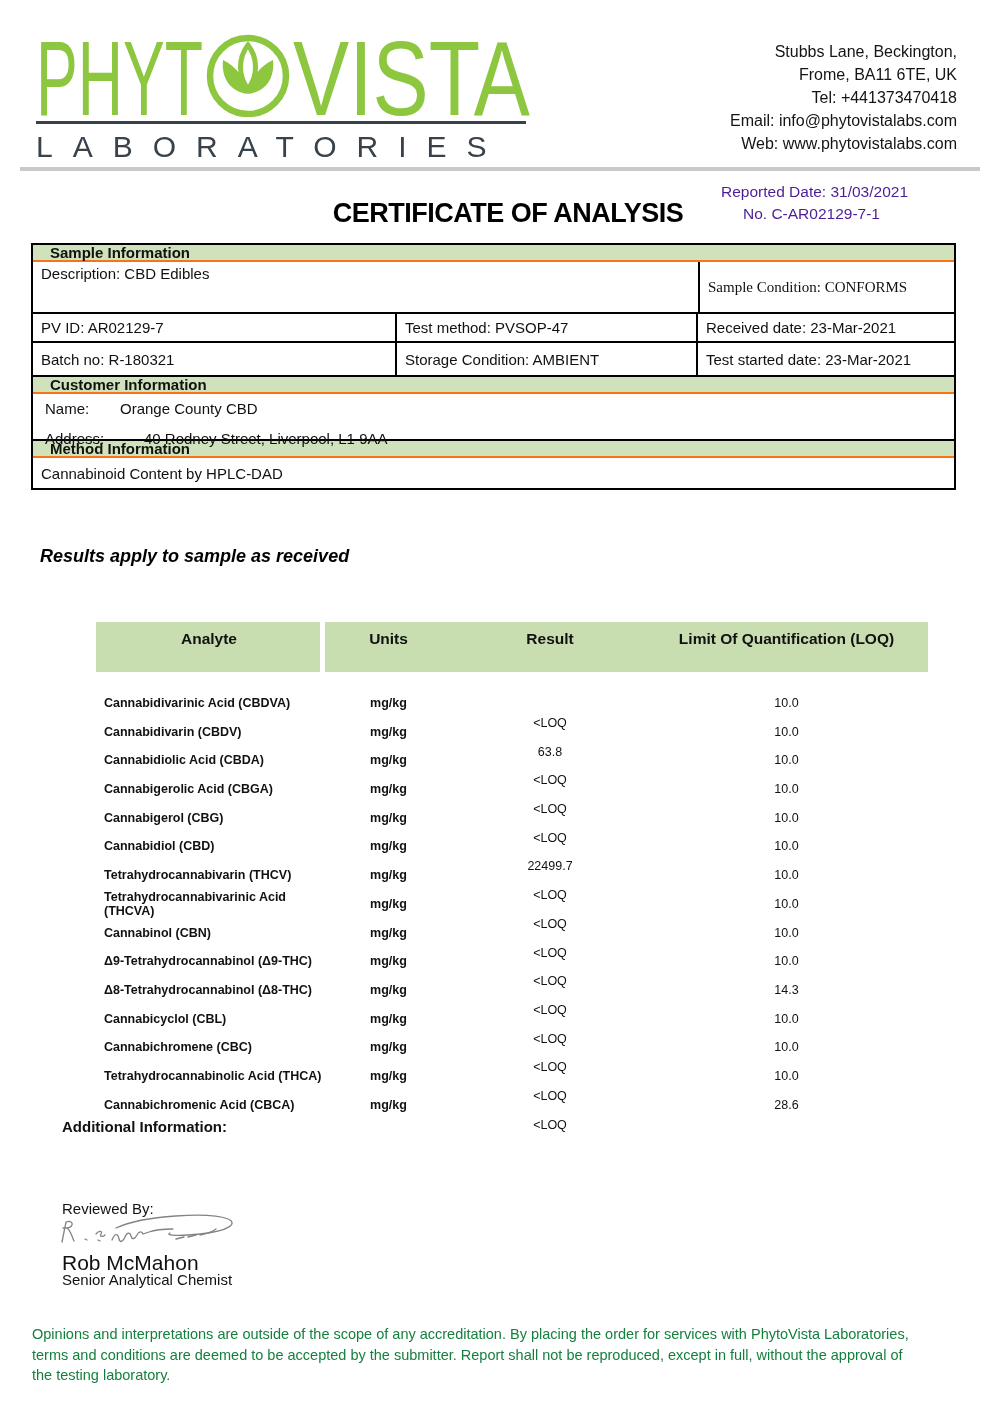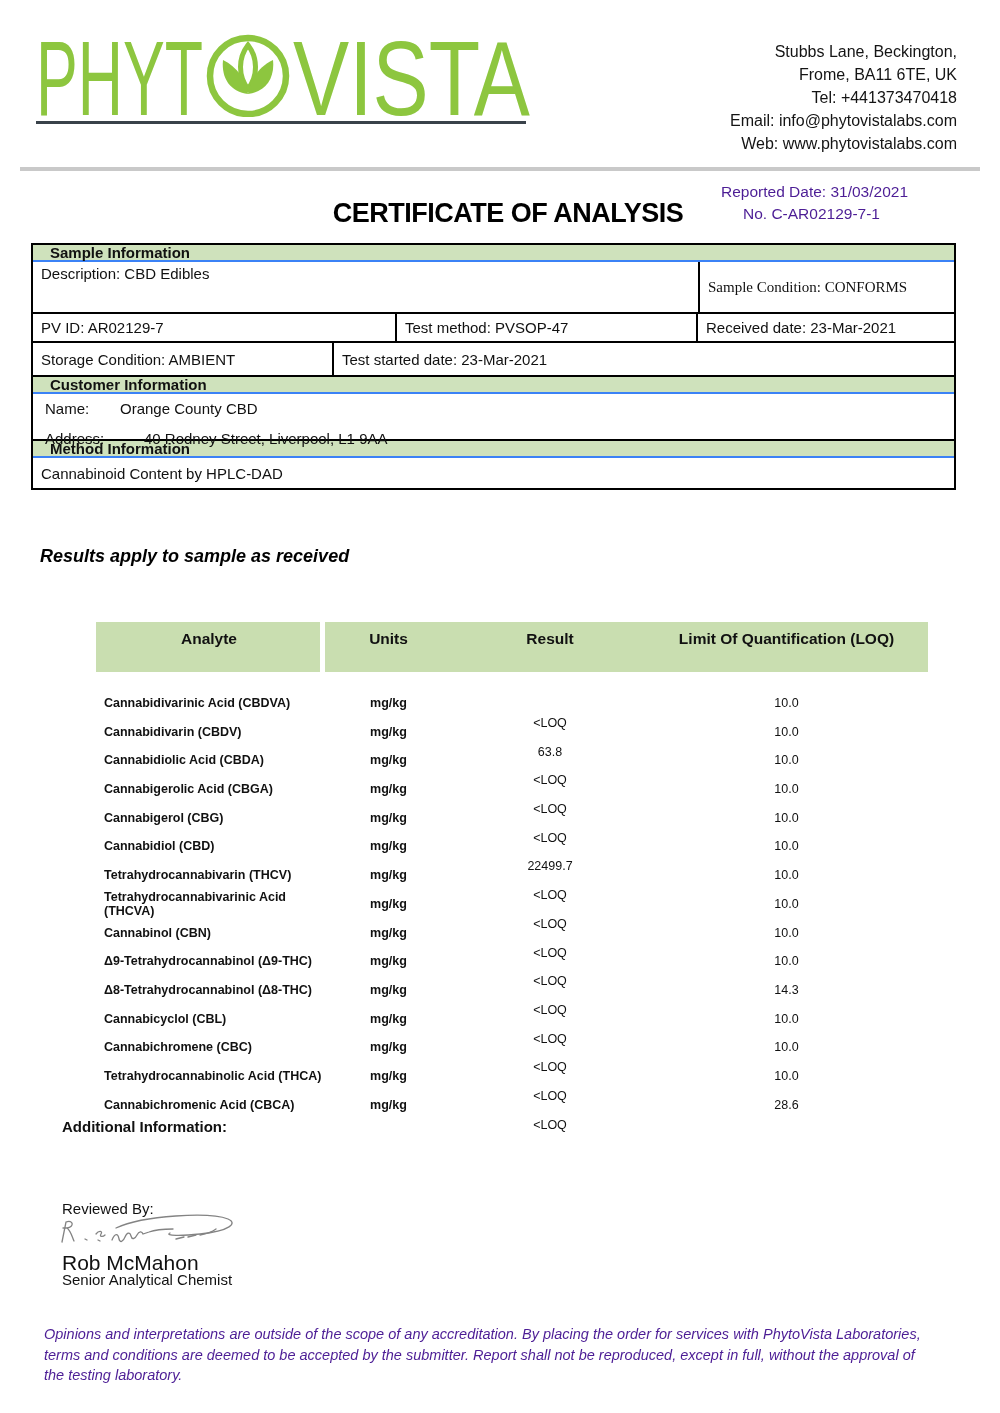--- a/index.html
+++ b/index.html
@@ -17,21 +17,21 @@
 
   .hr-light { position:absolute; left:20px; top:167px; width:960px; height:4px; background:#c9c9c9; }
 
   .reported-block { position:absolute; right:92px; top:181px; text-align:center; font-size:15.5px; line-height:22px; color:#4c1d95; }
   .report-no { padding-right:6px; }
 
   .coa-title { position:absolute; left:298px; top:198px; width:420px; text-align:center; font-size:27px; font-weight:bold; letter-spacing:-0.5px; color:#000; white-space:nowrap; }
 
   
   .info-table { position:absolute; left:31px; top:243px; width:925px; border:2px solid #000; background:#fff; font-size:15px; }
-  .sec-bar { height:17px; background:#cfe2bc; border-bottom:2px solid #3b82f6; font-weight:bold; font-size:15px; line-height:16px; padding-left:17px; }
+  .sec-bar { height:17px; background:#cfe2bc; border-bottom:2px solid #f97316; font-weight:bold; font-size:15px; line-height:16px; padding-left:17px; }
   .row { display:flex; border-bottom:2px solid #000; }
   .row:last-child { border-bottom:none; }
   .desc-row { height:52px; }
   .desc-cell { width:667px; border-right:2px solid #000; padding:3px 8px; }
   .cond-cell { flex:1; display:flex; align-items:center; padding-left:8px;font-family:Liberation Serif, serif; }
   .pv-row { height:29px; }
   .batch-row { height:34px; }
   .cell-a { width:364px; border-right:2px solid #000; display:flex; align-items:center; padding-left:8px; }
   .cell-b { width:301px; border-right:2px solid #000; display:flex; align-items:center; padding-left:8px; }
   .cell-c { flex:1; display:flex; align-items:center; padding-left:8px; }
@@ -57,39 +57,40 @@
   .rt-row .result { text-align:center;margin-top:40px; }
   .rt-row .loq { text-align:center; }
 
   
   .additional-info { position:absolute; left:62px; top:1118px; font-size:15px; font-weight:bold; }
   .reviewed-by { position:absolute; left:62px; top:1200px; font-size:15px; }
   .signature-svg { position:absolute; left:52px; top:1212px; }
   .reviewer-name { position:absolute; left:62px; top:1251px; font-size:21px; }
   .reviewer-title { position:absolute; left:62px; top:1271px; font-size:15px; }
 
-  .footer { position:absolute; left:44px; top:1324px; width:880px; font-size:14.5px; line-height:20.5px; color:#4c1d95;font-style:italic; }
+  .footer { position:absolute; left:32px; top:1324px; width:880px; font-size:14.5px; line-height:20.5px; color:#15803d; }
 </style>
 </head>
 <body>
 
 <div class="page">
 
   <div class="logo-block">
     <svg class="logo-svg" width="494" height="86" viewBox="0 0 494 86">
       <text x="0" y="84" font-size="106" fill="#8dc63f" textLength="167" lengthAdjust="spacingAndGlyphs">PHYT</text>
       <g fill="none" stroke="#8dc63f">
         <circle cx="212" cy="45" r="38" stroke-width="6.5"></circle>
         <path d="M212 14 C222 27 222 45 212 58 C202 45 202 27 212 14 Z" stroke-width="5"></path>
         <path d="M212 63 C195 61 185 48 187 29 C201 36 210 48 212 63 Z" fill="#8dc63f" stroke="none"></path>
         <path d="M212 63 C229 61 239 48 237 29 C223 36 214 48 212 63 Z" fill="#8dc63f" stroke="none"></path>
       </g>
       <text x="257" y="84" font-size="106" fill="#8dc63f" textLength="237" lengthAdjust="spacingAndGlyphs">VISTA</text>
     </svg>
     <div class="logo-rule"></div>
+    <div class="logo-sub">LABORATORIES</div>
   </div>
 
   <div class="address-block">
     <div>Stubbs Lane, Beckington,</div>
     <div>Frome, BA11 6TE, UK</div>
     <div>Tel: +441373470418</div>
     <div>Email: info@phytovistalabs.com</div>
     <div>Web: www.phytovistalabs.com</div>
   </div>
 
@@ -110,20 +111,21 @@
       <div class="cond-cell">Sample Condition: CONFORMS</div>
     </div>
 
     <div class="row pv-row">
       <div class="cell-a">PV ID: AR02129-7</div>
       <div class="cell-b">Test method: PVSOP-47</div>
       <div class="cell-c">Received date: 23-Mar-2021</div>
     </div>
 
     <div class="row batch-row">
+      <div class="cell-a">Batch no: R-180321</div>
       <div class="cell-b">Storage Condition: AMBIENT</div>
       <div class="cell-c">Test started date: 23-Mar-2021</div>
     </div>
 
     <div class="sec-bar">Customer Information</div>
 
     <div class="row cust-row">
       <div class="kv">
         <span class="kv-label-name">Name:</span><span>Orange County CBD</span>
       </div>

